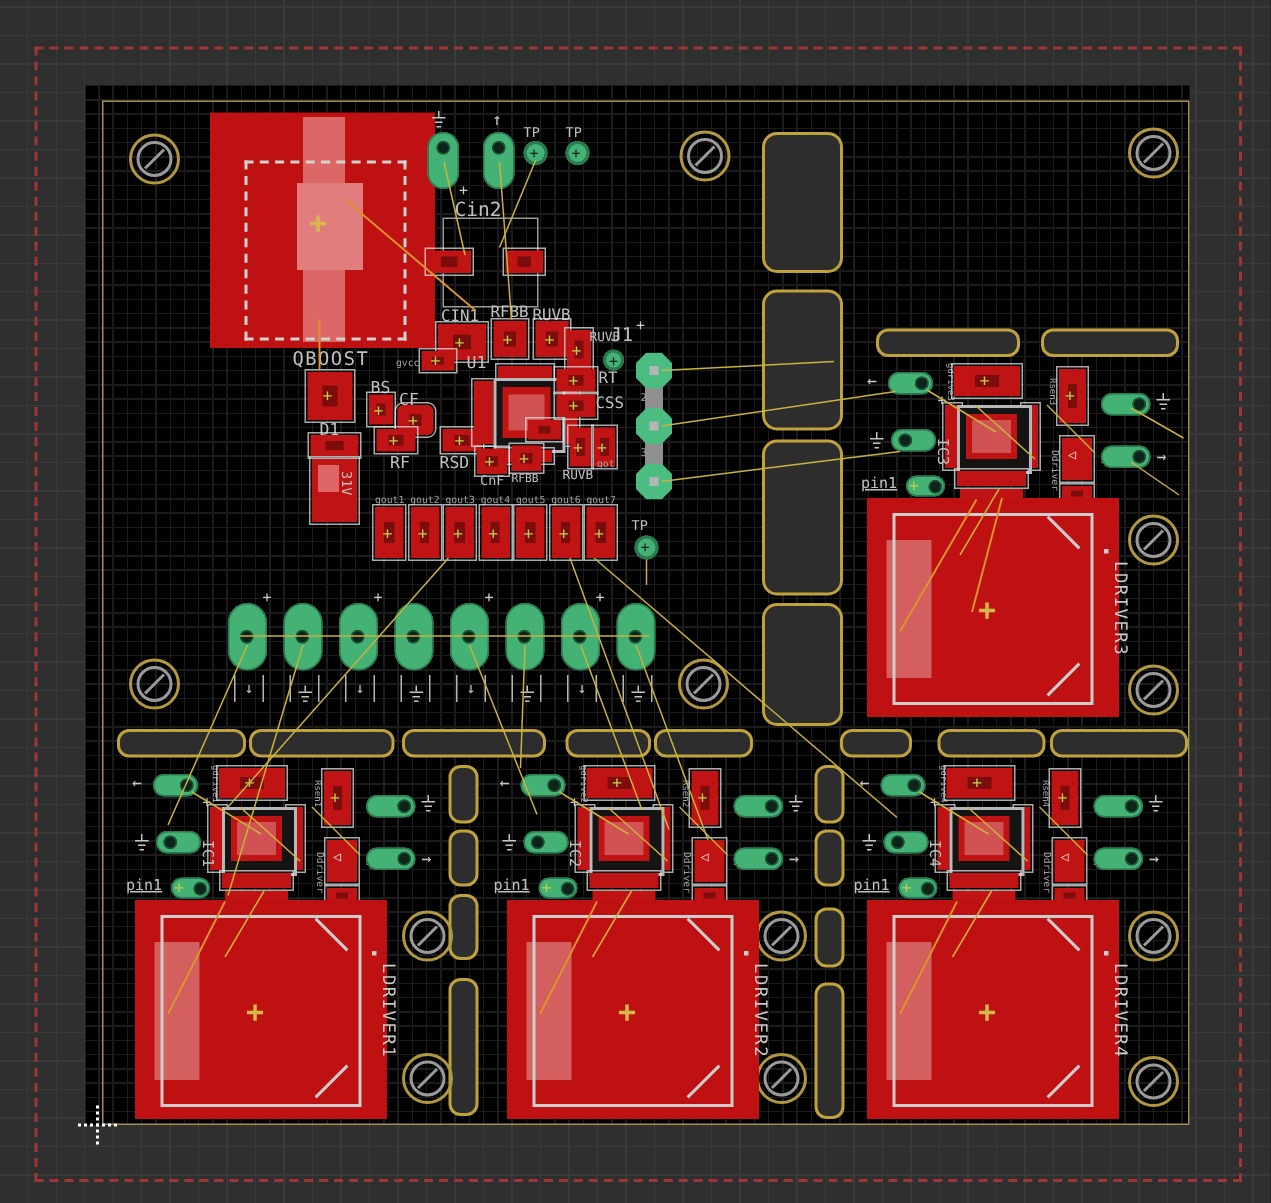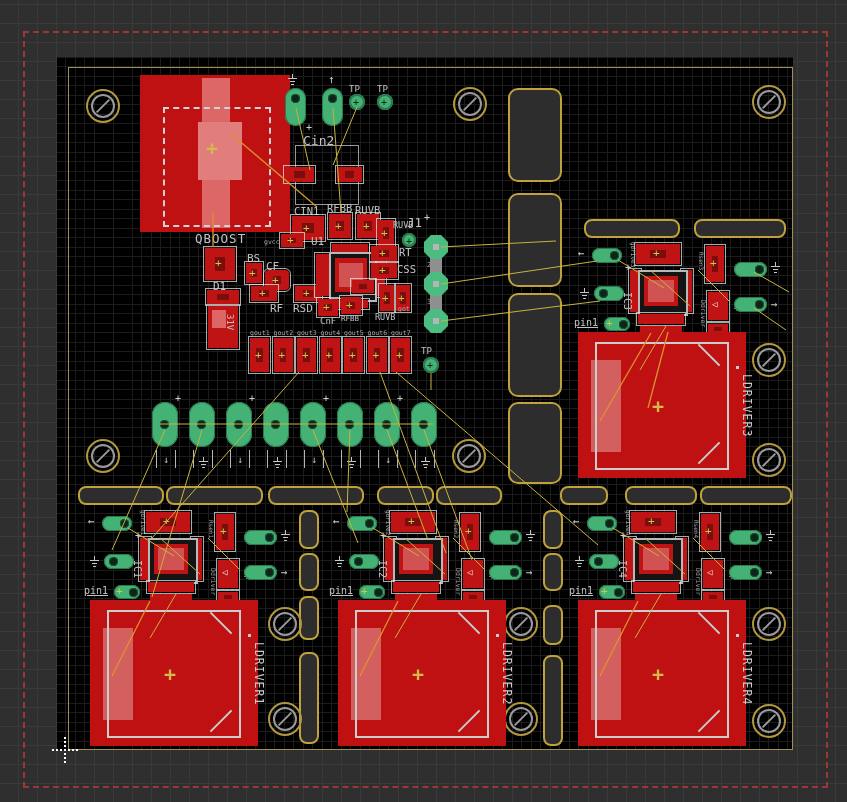--- a/index.html
+++ b/index.html
@@ -130,21 +130,21 @@
       <span class="plus" style="left:7px;top:5px">+</span>
     </div>
   <span class="txt" style="left:213px;top:281px;font-size:11px">D1</span>
   <div class="rc" style="left:207px;top:290px;width:32px;height:14px">
       <i></i>
     </div>
   <div class="rc" style="left:208px;top:306px;width:30px;height:42px">
     <span class="abs" style="left:4px;top:4px;width:14px;height:18px;background:#d66"></span>
     <span class="txt vt" style="left:26px;top:8px;font-size:9px">31V</span>
   </div>
-  <span class="txt" style="left:270px;top:303px;font-size:11px">RF</span>
+  <span class="txt" style="left:260px;top:303px;font-size:11px">RF</span>
   <div class="rc" style="left:251px;top:286px;width:26px;height:15px">
       <i></i>
       <span class="plus" style="left:8px;top:2px">+</span>
     </div>
   <span class="txt" style="left:293px;top:303px;font-size:11px">RSD</span>
   <div class="rc" style="left:295px;top:286px;width:26px;height:15px">
       <i></i>
       <span class="plus" style="left:8px;top:2px">+</span>
     </div>
 

